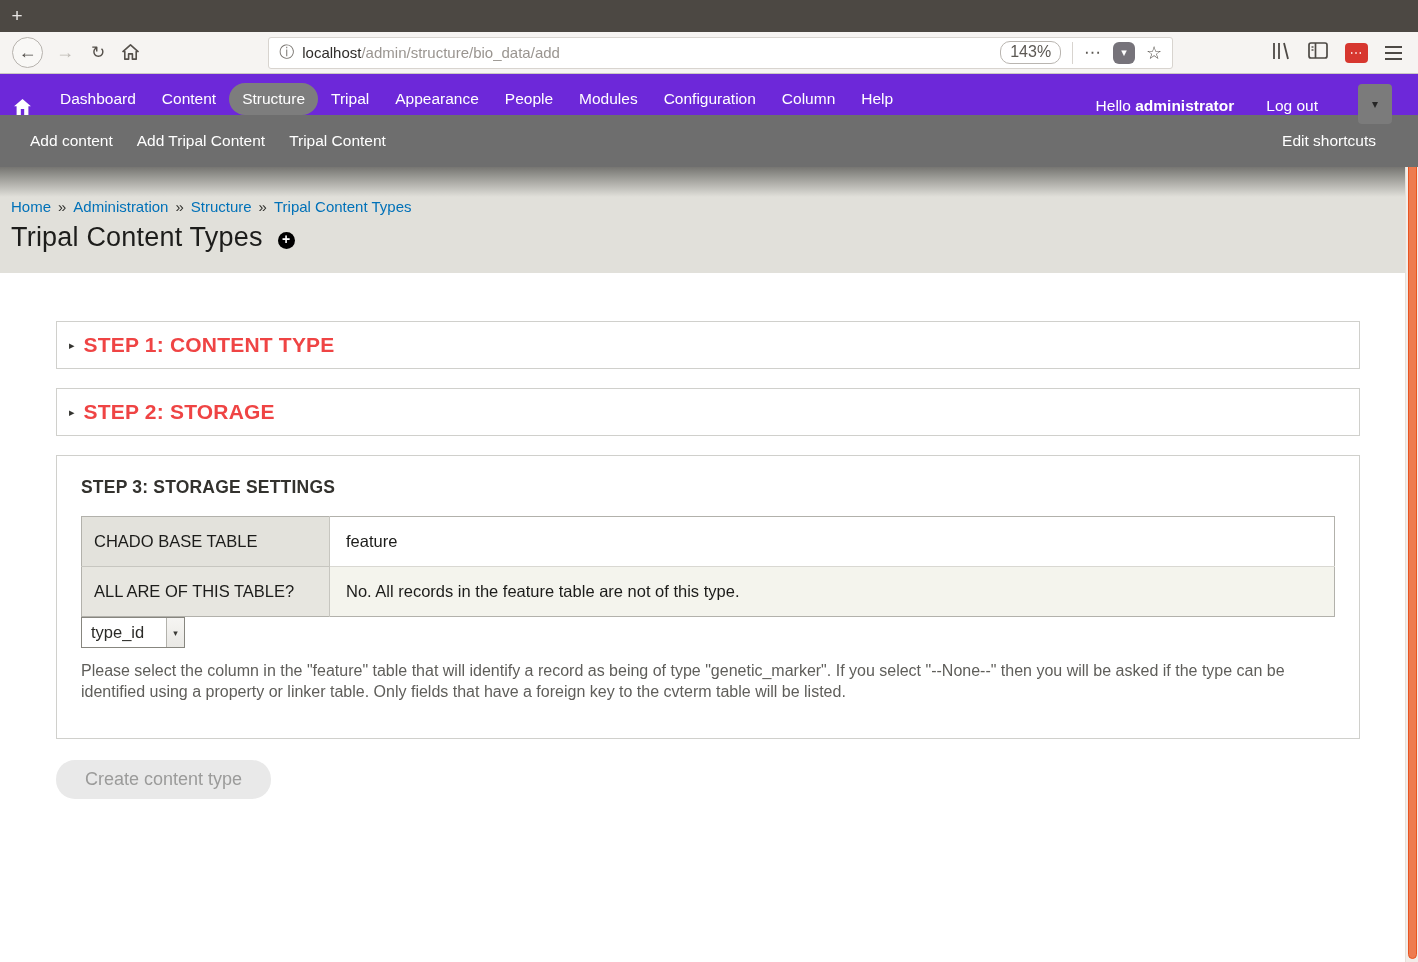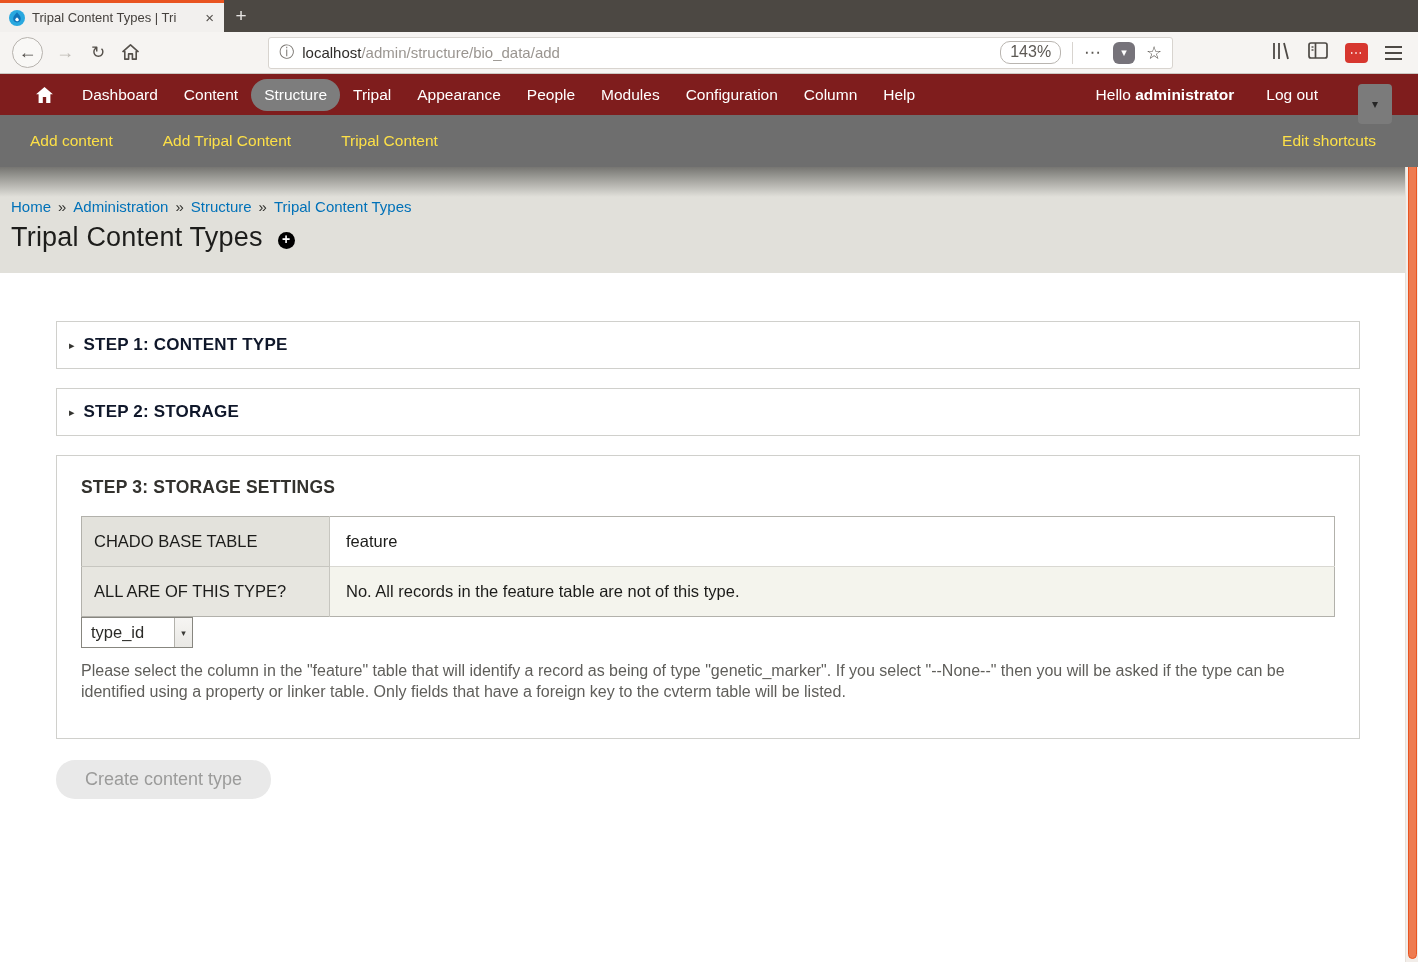--- a/index.html
+++ b/index.html
@@ -70,40 +70,40 @@
   .ext-red {
     width:23px; height:20px; background:#d7372f; border-radius:4px;
     display:flex; align-items:center; justify-content:center;
     color:#fff; font-size:13px; letter-spacing:1px;
   }
   .hamburger { display:flex; flex-direction:column; gap:4px; }
   .hamburger i { display:block; width:17px; height:2px; background:#4d4945; }
 
   
   .admin-bar {
-    height:41px; background:#7f1d1d; display:flex; align-items:center;
-    color:#fff; font-size:15.5px; padding-left:30px; position:relative; z-index:3;
+    height:41px; background:#6d28d9; display:flex; align-items:flex-end;
+    color:#fff; font-size:15.5px; padding-left:8px; position:relative; z-index:3;
   }
   .admin-home { display:flex; margin:0 16px 0 6px; }
   .admin-item { padding:7px 13px; border-radius:16px; white-space:nowrap; }
   .admin-item.active { background:#7d7d7d; }
   .admin-right { margin-left:auto; display:flex; align-items:center; padding-right:76px; }
   .greeting { padding:0 16px; white-space:nowrap; }
   .greeting b { font-weight:bold; }
   .logout { padding:0 16px; margin-right:8px; }
   .caret-btn {
     position:absolute; left:1358px; top:10px; width:34px; height:40px;
     background:#7b7b7b; border-radius:4px; display:flex; align-items:center;
     justify-content:center; color:#262626; font-size:12px; z-index:4;
   }
 
   
   .shortcut-bar {
     height:52px; background:#6e6e6e; display:flex; align-items:center;
-    color:#fde047; font-size:15.5px; padding-left:30px; gap:50px; position:relative; z-index:2;
+    color:#ffffff; font-size:15.5px; padding-left:30px; gap:24px; position:relative; z-index:2;
   }
   .shortcut-bar .edit { margin-left:auto; margin-right:42px; }
 
   
   .page-header { height:106px; background:#e1e0da; position:relative; padding-left:11px; }
   .page-header::before {
     content:""; position:absolute; left:0; right:0; top:0; height:30px;
     background:linear-gradient(to bottom, rgba(30,30,28,0.55), rgba(30,30,28,0));
     pointer-events:none;
   }
@@ -116,36 +116,36 @@
     width:17px; height:17px; border-radius:50%; background:#000;
     color:#fff; font-size:14px; line-height:15px; text-align:center;
     margin-left:15px; margin-top:5px; font-weight:bold;
   }
 
   
   .main { background:#fff; padding:48px 58px 0 56px; }
   .fieldset { border:1px solid #d0d0cc; background:#fff; margin-bottom:19px; }
   .fieldset.collapsed { height:48px; display:flex; align-items:center; padding:0 12px; }
   .tri { color:#33332f; font-size:11px; margin-right:9px; }
-  .step-link { font-size:17px; font-weight:bold; color:#0f172a; text-decoration:none; letter-spacing:0.2px; }
+  .step-link { font-size:21px; font-weight:bold; color:#ef4444; text-decoration:none; letter-spacing:0.2px; }
   .fieldset.open { padding:15px 24px 36px; margin-bottom:0; }
   .step3-title { font-size:17.5px; font-weight:bold; color:#33322e; letter-spacing:0.2px; margin:6px 0 18px 0; }
 
   table.kv { width:100%; border-collapse:collapse; font-size:16.5px; border:1px solid #b2b1ab; }
   table.kv th {
     width:248px; background:#e3e2dc; font-weight:400; text-align:left;
     padding:15px 12px; color:#1c1c1a; border-right:1px solid #c7c6c0;
   }
   table.kv td { padding:15px 16px; color:#1c1c1a; background:#fff; }
   table.kv tr + tr th { background:#e7e6e0; border-top:1px solid #c7c6c0; }
   table.kv tr + tr td { background:#f4f4ed; border-top:1px solid #d9d8d2; }
 
   .type-label { font-size:17px; font-weight:bold; color:#2a2a27; margin:30px 0 9px 0; }
   .select {
-    width:112px; height:31px; border:1px solid #87867f; background:#fff;
+    width:104px; height:31px; border:1px solid #87867f; background:#fff;
     display:flex; align-items:center; overflow:hidden;
   }
   .select .value { padding-left:9px; font-size:16.5px; color:#2a2a27; }
   .select .arrow {
     margin-left:auto; width:18px; align-self:stretch;
     border-left:1px solid #b3b2ac; background:linear-gradient(#f6f5f3,#e9e8e4);
     display:flex; align-items:center; justify-content:center;
     color:#3a3a36; font-size:9px;
   }
   .desc { margin-top:12px; font-size:16px; line-height:1.32; color:#5f5e5a; }
@@ -170,29 +170,20 @@
   }
   .scroll-thumb {
     position:absolute; left:2px; right:1px; top:2px; bottom:3px;
     background:#ee7b50; border:1px solid #e95420; border-radius:5px;
   }
 </style>
 </head>
 <body>
 
 <div class="tabbar">
-  <div class="tab">
-    <svg class="favicon" viewBox="0 0 16 16">
-      <circle cx="8" cy="8" r="8" fill="#29a8df"></circle>
-      <path d="M8 2.2 C6.5 4.4 4.2 5.8 4.2 8.6 A3.8 3.8 0 0 0 11.8 8.6 C11.8 5.8 9.5 4.4 8 2.2 Z" fill="#0f73ba"></path>
-      <path d="M6.2 9.6 A1.9 1.9 0 0 0 9.9 9.9 C9.9 8.7 8.7 8.2 8 7.2 C7.4 8.2 6.2 8.5 6.2 9.6 Z" fill="#ffffff"></path>
-    </svg>
-    <span class="tab-title">Tripal Content Types | Tri</span>
-    <span class="tab-close">×</span>
-  </div>
   <div class="newtab">+</div>
 </div>
 
 <div class="navbar">
   <div class="nav-back">←</div>
   <div class="nav-fwd">→</div>
   <div class="nav-reload">↻</div>
   <div class="nav-home">
     <svg width="19" height="19" viewBox="0 0 20 20">
         <path d="M10 2 L18 9 L16 9 L16 17 L12 17 L12 11.5 L8 11.5 L8 17 L4 17 L4 9 L2 9 Z" fill="none" stroke="#55504b" stroke-width="1.7" stroke-linejoin="round"></path>
@@ -295,21 +286,21 @@
   <div class="fieldset open">
     <div class="step3-title">STEP 3: STORAGE SETTINGS</div>
 
     <table class="kv">
       <tbody>
           <tr>
         <th>CHADO BASE TABLE</th>
         <td>feature</td>
       </tr>
       <tr>
-        <th>ALL ARE OF THIS TYPE?</th>
+        <th>ALL ARE OF THIS TABLE?</th>
         <td>No. All records in the feature table are not of this type.</td>
       </tr>
     </tbody>
       </table>
 
     <div class="select">
       <span class="value">type_id</span>
       <span class="arrow">▾</span>
     </div>
     <div class="desc">Please select the column in the "feature" table that will identify a record as being of type "genetic_marker". If you select "--None--" then you will be asked if the type can be identified using a property or linker table. Only fields that have a foreign key to the cvterm table will be listed.</div>

